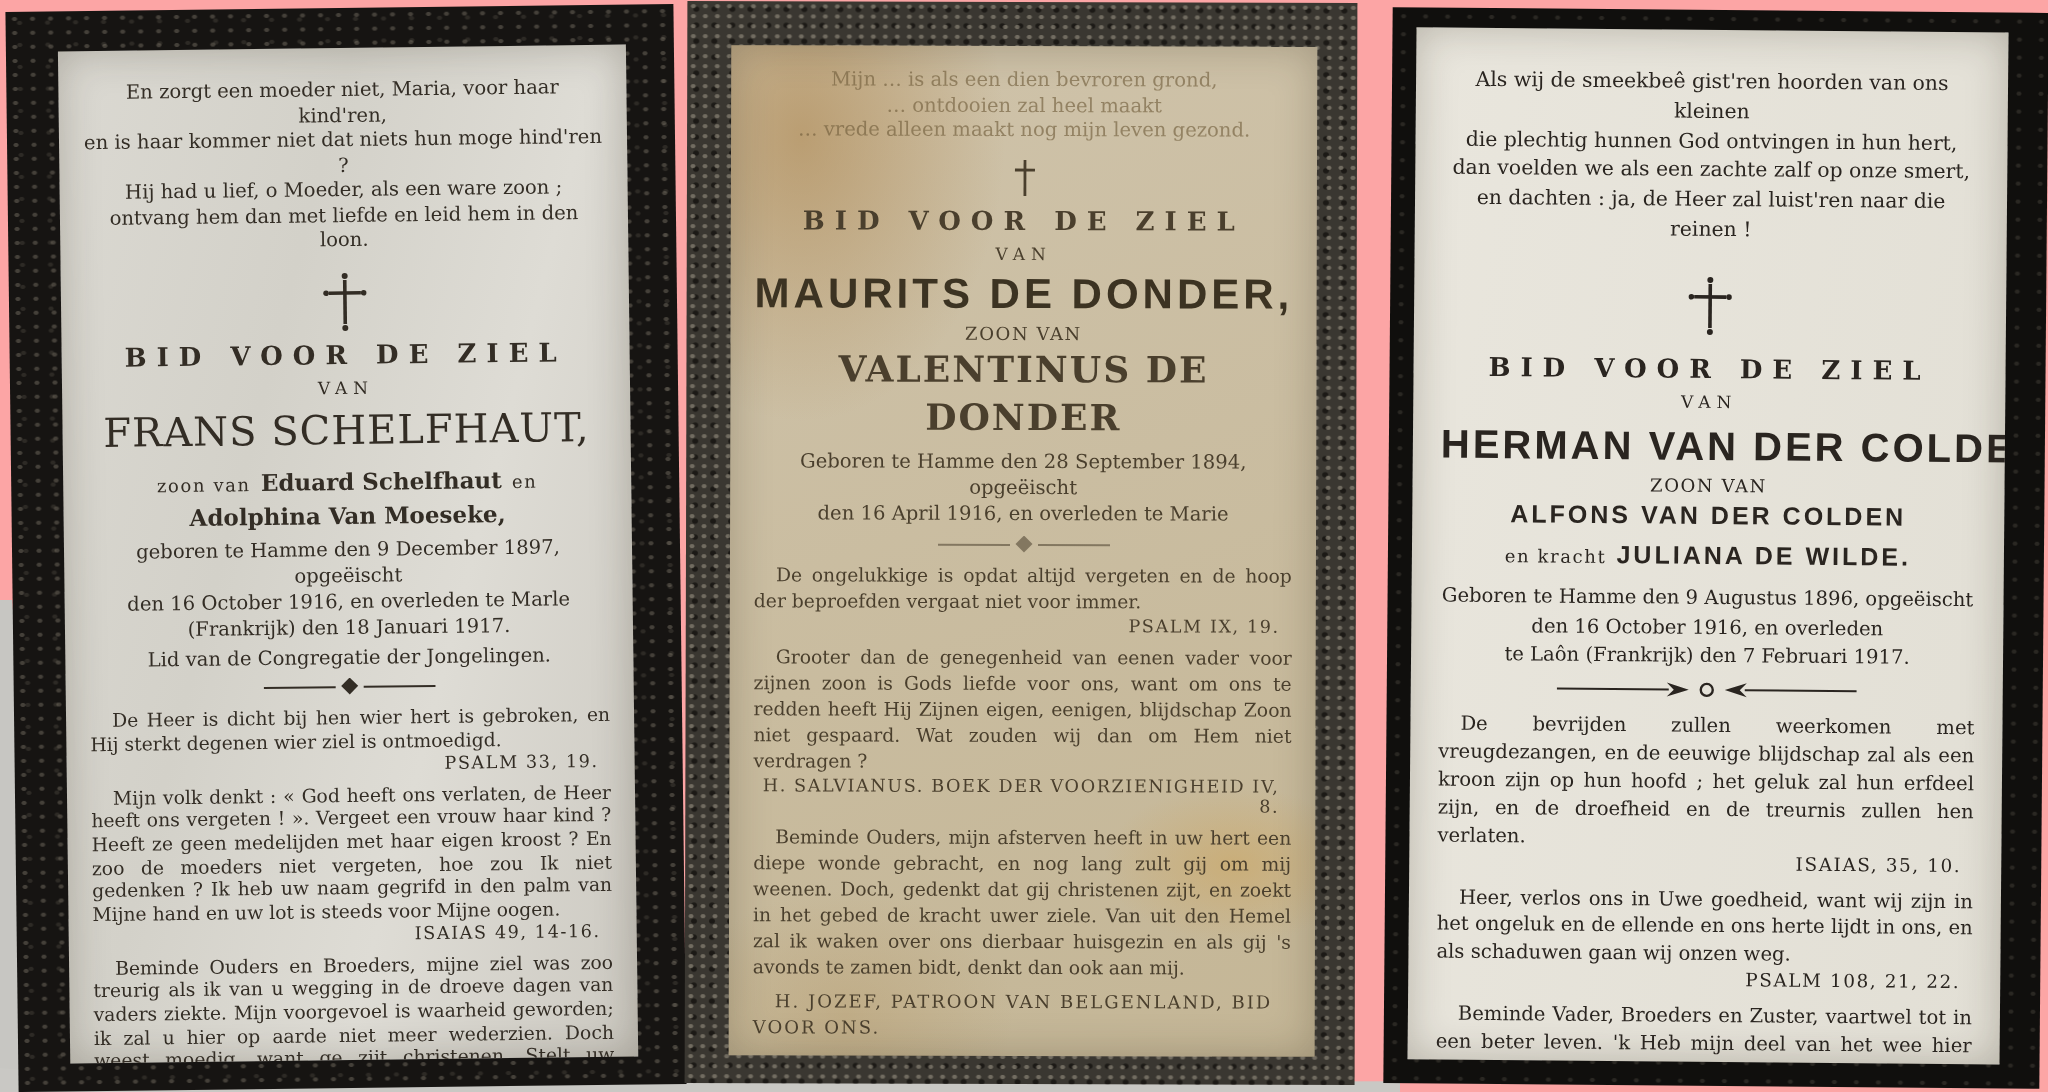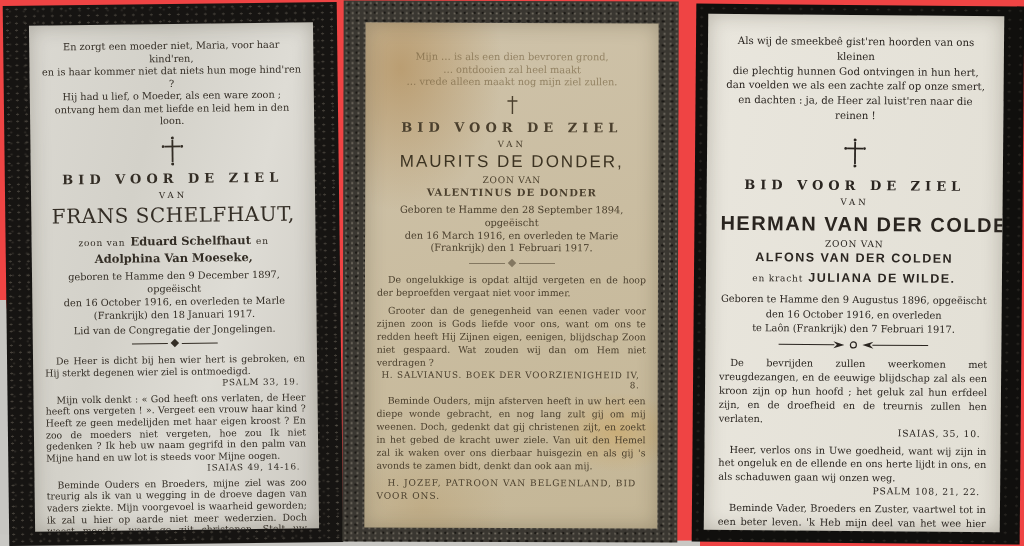--- a/index.html
+++ b/index.html
@@ -1,17 +1,17 @@
 <!DOCTYPE html>
 <html><head>
 <meta charset="utf-8">
 <style>
   html,body{margin:0;padding:0;}
   body{width:1024px;height:546px;overflow:hidden;background:#111;}
-  .stage{position:relative;width:1024px;height:546px;background:#ef4444;overflow:hidden;
+  .stage{position:relative;width:1024px;height:546px;background:#fca5a5;overflow:hidden;
          font-family:"DejaVu Serif", serif;}
   
   .bed-left{position:absolute;left:0;top:300px;width:34px;height:246px;background:#c7c6c2;
             clip-path:polygon(0 0,6px 0,30px 100%,0 100%);}
   .bed-bottom{position:absolute;left:0;bottom:0;width:700px;height:12px;background:#c9c8c4;
               clip-path:polygon(0 0,6% 30%,34% 55%,51% 15%,69% 60%,100% 55%,100% 100%,0 100%);}
   .bed-notch{position:absolute;left:6px;top:40px;width:26px;height:40px;background:#bdbcb8;
              clip-path:polygon(0 0,100% 100%,0 100%);}
 
   .card{position:absolute;box-sizing:border-box;}
@@ -39,39 +39,39 @@
           color:#332d25;padding:4px 12px;}
   .paper1{background:
             radial-gradient(ellipse 150px 210px at 12% 9%,rgba(170,128,70,.55),rgba(170,128,70,0) 68%),
             radial-gradient(ellipse 90px 55px at 86% 81%,rgba(205,163,88,.5),rgba(205,163,88,0) 72%),
             radial-gradient(ellipse 120px 90px at 20% 96%,rgba(180,150,100,.35),rgba(180,150,100,0) 70%),
             linear-gradient(160deg,#cfc3aa,#c4b696);
           color:#4a3f2d;padding:4px 12px;}
   .paper2{background:linear-gradient(100deg,#e9e6dd,#e2dfd5);color:#2a2520;padding:4px 14px;}
 
   .verse{text-align:center;font-size:9.8px;line-height:1.28;margin-top:12px;}
-  .paper1 .verse{color:rgba(112,92,58,.62);margin-top:24px;}
+  .paper1 .verse{color:rgba(112,92,58,.62);margin-top:8px;}
   .paper2 .verse{margin-top:16px;font-size:10.2px;line-height:1.45;}
 
   .crosswrap{display:flex;justify-content:center;margin-top:8px;}
   .paper1 .crosswrap{margin-top:6px;}
   .paper2 .crosswrap{margin-top:14px;}
 
   .bid{text-align:center;font-weight:700;letter-spacing:5px;font-size:13px;margin-top:5px;white-space:nowrap;}
   .paper2 .bid{margin-top:10px;}
   .van{text-align:center;font-size:8.5px;letter-spacing:3px;margin-top:4px;}
   .dname{text-align:center;margin-top:3px;white-space:nowrap;}
   .dname0{font-size:20px;letter-spacing:.5px;}
-  .dname1{font-family:"Liberation Sans",sans-serif;font-weight:400;font-size:17px;letter-spacing:2px;color:#3c3322;}
+  .dname1{font-family:"Liberation Sans",sans-serif;font-weight:700;font-size:21px;letter-spacing:2px;color:#3c3322;text-align:right;}
   .dname2{font-family:"Liberation Sans",sans-serif;font-weight:700;font-size:20px;letter-spacing:1.5px;margin-top:6px;}
 
   .lineage{text-align:center;line-height:1.3;margin-top:3px;}
   .lin-small{font-size:9px;letter-spacing:.8px;}
   .lin-bold{font-weight:700;font-size:11.5px;}
-  .lin-caps{font-weight:700;font-size:10px;letter-spacing:1px;}
+  .lin-caps{font-weight:700;font-size:18px;letter-spacing:1px;}
   .lin-caps-sans{font-family:"Liberation Sans",sans-serif;font-weight:700;font-size:12.5px;letter-spacing:1.5px;}
 
   .vitals{text-align:center;font-size:9.8px;line-height:1.3;margin-top:5px;}
   .paper2 .vitals{margin-top:6px;line-height:1.45;}
   .membership{text-align:center;font-size:9.8px;margin-top:3px;}
 
   .divider{display:flex;justify-content:center;margin:4px 0 1px;}
   .paper1 .divider{opacity:.55;}
 
   .para{text-align:justify;font-size:9.4px;line-height:1.24;text-indent:11px;margin-top:5px;}
@@ -138,48 +138,48 @@
       <div class="para">Beminde Ouders en Broeders, mijne ziel was zoo treurig als ik van u wegging in de droeve dagen van vaders ziekte. Mijn voorgevoel is waarheid geworden; ik zal u hier op aarde niet meer wederzien. Doch weest moedig, want ge zijt christenen. Stelt uw betrouwen op God. Hij alleen kan troosten in zoo'n diepe smert. Bidt veel voor mij : in den Hemel zal ik voor u ten beste spreken.</div>
 
     </div>
   </article>
 
   <article class="card card1">
     <div class="paper paper1">
       <div class="verse">
         <div>Mijn … is als een dien bevroren grond,</div>
         <div>… ontdooien zal heel maakt</div>
-        <div>… vrede alleen maakt nog mijn ziel zullen.</div>
+        <div>… vrede alleen maakt nog mijn leven gezond.</div>
       </div>
       <div class="crosswrap">
         <svg width="12" height="20" viewBox="0 0 12 20">
           <line x1="6" y1="1" x2="6" y2="19" stroke="currentColor" stroke-width="1.4"></line>
           <line x1="1" y1="6" x2="11" y2="6" stroke="currentColor" stroke-width="1.4"></line>
         </svg>
       </div>
       <div class="bid">BID VOOR DE ZIEL</div>
       <div class="van">VAN</div>
       <div class="dname dname1">MAURITS DE DONDER,</div>
       <div class="lineage">
         <div class="lin-small">ZOON VAN</div>
         <div class="lin-caps">VALENTINUS DE DONDER</div>
       </div>
       <div class="vitals">
         <div>Geboren te Hamme den 28 September 1894, opgeëischt</div>
-        <div>den 16 March 1916, en overleden te Marie</div>
-        <div>(Frankrijk) den 1 Februari 1917.</div>
+        <div>den 16 April 1916, en overleden te Marie</div>
       </div>
       <div class="divider">
         <svg width="86" height="9" viewBox="0 0 86 9">
           <line x1="0" y1="4.5" x2="36" y2="4.5" stroke="currentColor" stroke-width="1"></line>
           <rect x="40" y="1" width="6" height="6" transform="rotate(45 43 4)" fill="currentColor"></rect>
           <line x1="50" y1="4.5" x2="86" y2="4.5" stroke="currentColor" stroke-width="1"></line>
         </svg>
       </div>
       <div class="para">De ongelukkige is opdat altijd vergeten en de hoop der beproefden vergaat niet voor immer.</div>
+      <div class="attrib">PSALM IX, 19.</div>
       <div class="para">Grooter dan de genegenheid van eenen vader voor zijnen zoon is Gods liefde voor ons, want om ons te redden heeft Hij Zijnen eigen, eenigen, blijdschap Zoon niet gespaard. Wat zouden wij dan om Hem niet verdragen ?</div>
       <div class="attrib">H. SALVIANUS. BOEK DER VOORZIENIGHEID IV, 8.</div>
       <div class="para">Beminde Ouders, mijn afsterven heeft in uw hert een diepe wonde gebracht, en nog lang zult gij om mij weenen. Doch, gedenkt dat gij christenen zijt, en zoekt in het gebed de kracht uwer ziele. Van uit den Hemel zal ik waken over ons dierbaar huisgezin en als gij 's avonds te zamen bidt, denkt dan ook aan mij.</div>
       <div class="invocation">H. JOZEF, PATROON VAN BELGENLAND, BID VOOR ONS.</div>
 
     </div>
   </article>
 
   <article class="card card2">
     <div class="paper paper2">

